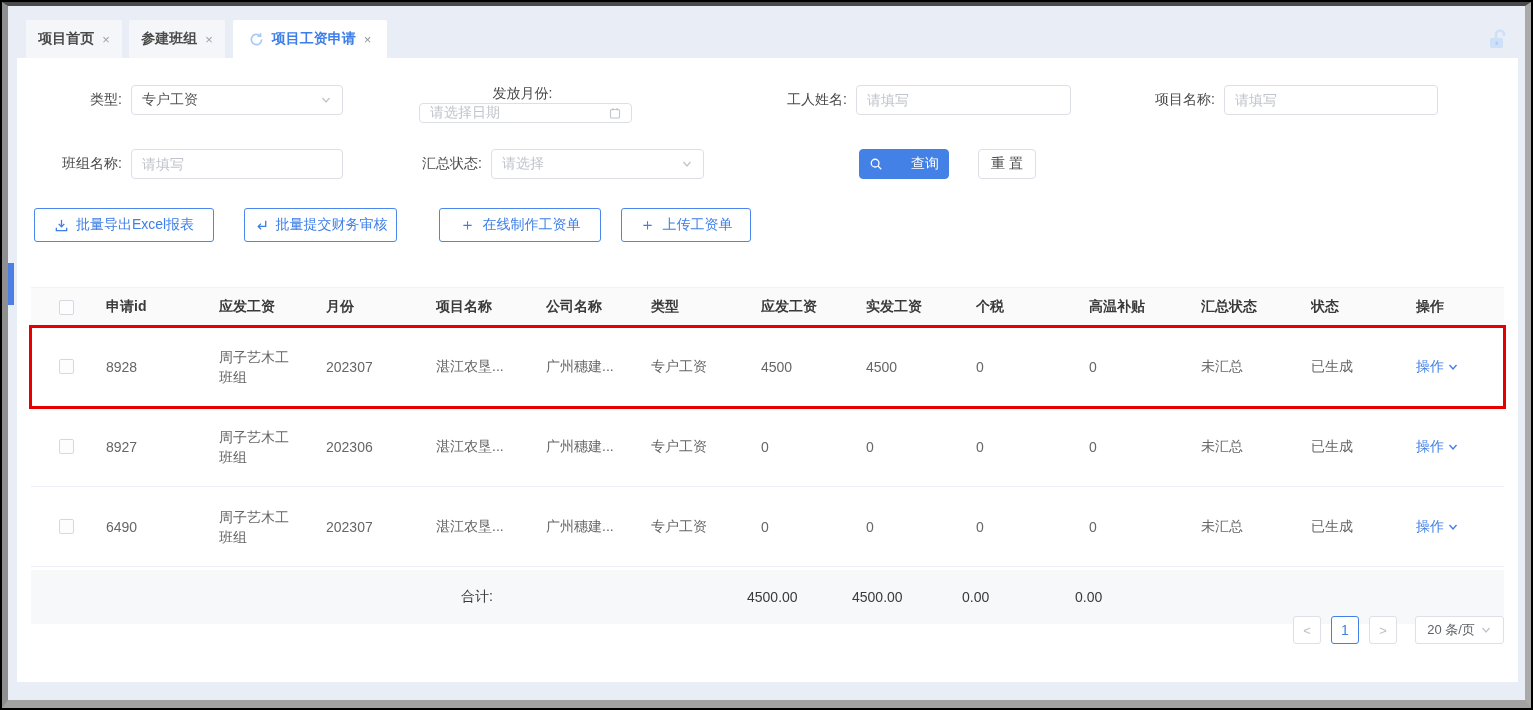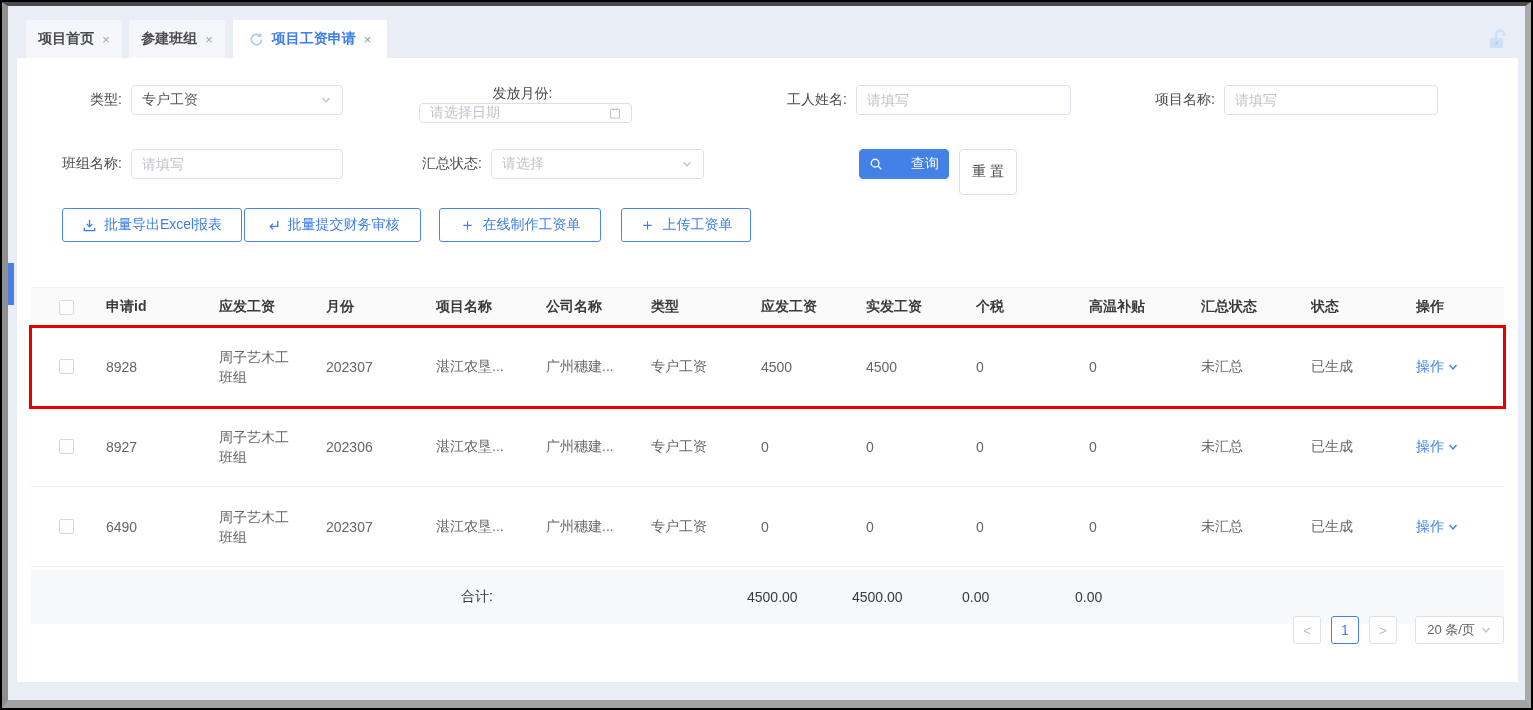--- a/index.html
+++ b/index.html
@@ -45,23 +45,24 @@
   input.fbox::placeholder { color:#C0C4CC; }
   .fbox .ph { color:#C0C4CC; }
   .fbox .val { color:#555; }
   .chev { width:12px; height:12px; flex:0 0 auto; }
 
   .btn-primary {
     position:absolute; width:90px; height:30px; background:#4381e6; border:1px solid #4381e6; border-radius:4px;
     color:#fff; font-size:14px; display:flex; align-items:center; justify-content:center; gap:6px; cursor:pointer;
   }
   .btn-plain {
-    position:absolute; width:58px; height:46px; background:#fff; border:1px solid #DCDFE6; border-radius:4px;
+    position:absolute; width:58px; height:30px; background:#fff; border:1px solid #DCDFE6; border-radius:4px;
     color:#4a4a4a; font-size:14px; display:flex; align-items:center; justify-content:center; letter-spacing:4px; cursor:pointer;
     padding-left:4px;
+    margin-left:19px;
   }
 
   
   .abtn {
     position:absolute; top:150px; height:34px; background:#fff; border:1px solid #4b86ec; border-radius:3px;
     color:#3d7ee8; font-size:14px; display:flex; align-items:center; justify-content:center; gap:7px; cursor:pointer;
   }
   .abtn .plus { font-size:16px; font-weight:400; line-height:1; }
   .aicon { width:15px; height:15px; }
 
@@ -174,29 +175,29 @@
       <svg width="14" height="14" viewBox="0 0 16 16">
         <circle cx="7" cy="7" r="4.4" fill="none" stroke="#fff" stroke-width="1.5"></circle>
         <line x1="10.4" y1="10.4" x2="14" y2="14" stroke="#fff" stroke-width="1.5"></line>
       </svg>
       <span>查询</span>
     </button>
     <button class="btn-plain" style="left:942px; top:91px;">
       <span>重置</span>
     </button>
 
-    <button class="abtn" style="left:45px; width:180px;">
+    <button class="abtn" style="left:17px; width:180px;">
       <svg class="aicon" viewBox="0 0 16 16">
         <line x1="8" y1="2" x2="8" y2="9" stroke="#3d7ee8" stroke-width="1.4"></line>
         <polyline points="5,6.3 8,9.3 11,6.3" fill="none" stroke="#3d7ee8" stroke-width="1.4"></polyline>
         <polyline points="2.5,10.5 2.5,13.5 13.5,13.5 13.5,10.5" fill="none" stroke="#3d7ee8" stroke-width="1.4"></polyline>
       </svg>
       <span>批量导出Excel报表</span>
     </button>
-    <button class="abtn" style="left:227px; width:177px;">
+    <button class="abtn" style="left:227px; width:153px;">
       <svg class="aicon" viewBox="0 0 16 16">
         <polyline points="12.5,3 12.5,9 5,9" fill="none" stroke="#3d7ee8" stroke-width="1.4"></polyline>
         <polyline points="7.5,6 4.5,9 7.5,12" fill="none" stroke="#3d7ee8" stroke-width="1.4"></polyline>
       </svg>
       <span>批量提交财务审核</span>
     </button>
     <button class="abtn" style="left:422px; width:162px;">
       <span class="plus">＋</span>
       <span>在线制作工资单</span>
     </button>

